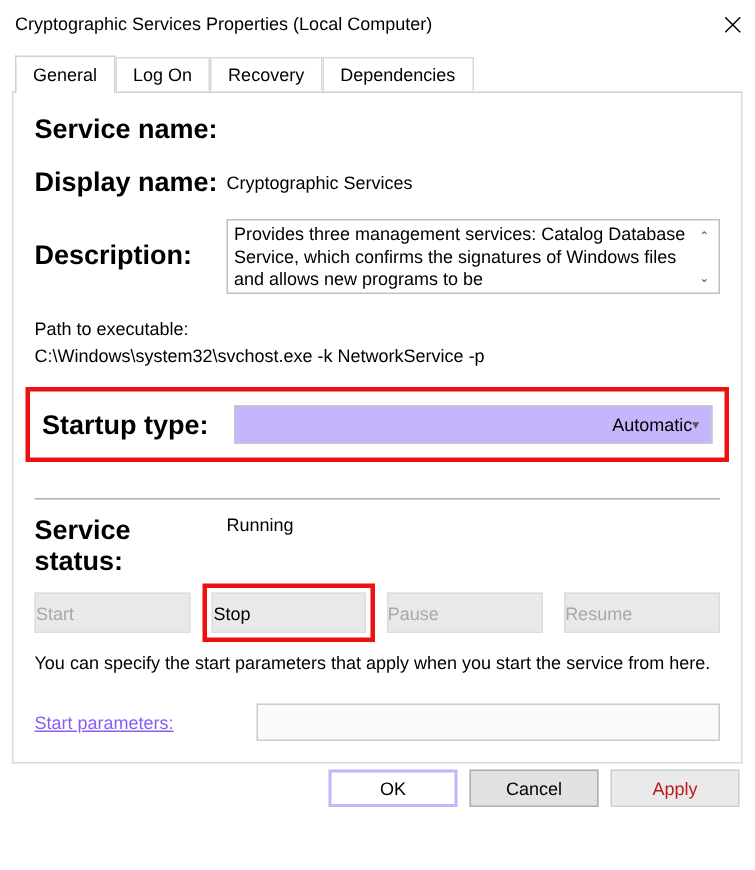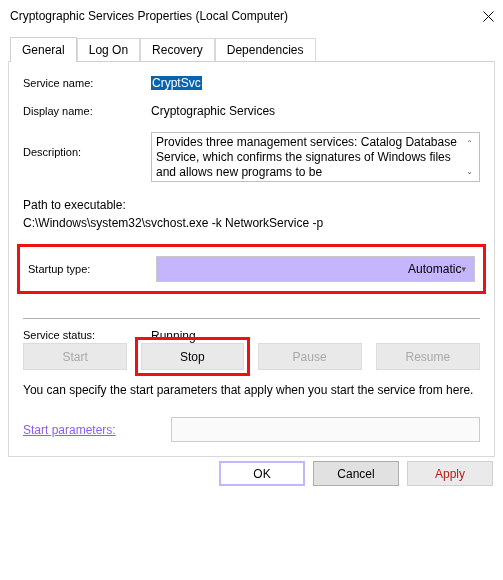--- a/index.html
+++ b/index.html
@@ -56,21 +56,22 @@
     position: relative;
     background: #fff;
   }
   .row {
     display: flex;
     align-items: center;
     margin-bottom: 14px;
   }
   .lbl {
     width: 128px;
-    font-size: 11px;
+    font-size: 18px;
+    font-weight: bold;
   }
   .val {
     flex: 1;
     font-size: 12px;
   }
   .selected-text {
     background: #0a64ad;
     color: #fff;
     padding: 0 1px;
   }
@@ -121,34 +122,33 @@
     justify-content: flex-end;
     padding: 0 8px;
     cursor: pointer;
   }
   .combo .chev { font-size: 9px; color: #555; }
   hr.sep {
     border: none;
     border-top: 1px solid #b0b0b0;
     margin: 24px 0 10px 0;
   }
-  .status-row { display: flex; }
+  .status-row { display: flex; margin-bottom: 10px; }
   .btn-row {
     display: flex;
     gap: 14px;
     margin-bottom: 12px;
   }
   .svc-btn {
     flex: 1;
     height: 27px;
     background: #e9e9e9;
     border: 1px solid #dcdcdc;
     display: flex;
     align-items: center;
-    justify-content: center;
     font-size: 12px;
   }
   .svc-btn.enabled { cursor: pointer; color: #000; }
   .svc-btn.disabled { color: #a9a9a9; }
   .stop-wrap {
     border: 3px solid #e11;
     padding: 3px;
     margin: -6px;
   }
   .note { margin: 6px 0 18px 0; line-height: 17px; }
@@ -200,21 +200,20 @@
     <div class="tab active"><span>General</span></div>
     <div class="tab"><span>Log On</span></div>
     <div class="tab"><span>Recovery</span></div>
     <div class="tab"><span>Dependencies</span></div>
   </div>
 
   <div class="tabpanel">
 
     <div class="row">
       <span class="lbl">Service name:</span>
-      <span class="val"><span class="selected-text">CryptSvc</span></span>
     </div>
 
     <div class="row">
       <span class="lbl">Display name:</span>
       <span class="val">Cryptographic Services</span>
     </div>
 
     <div class="row" style="align-items:flex-start;">
       <span class="lbl" style="padding-top:14px;">Description:</span>
       <div class="description-box">

